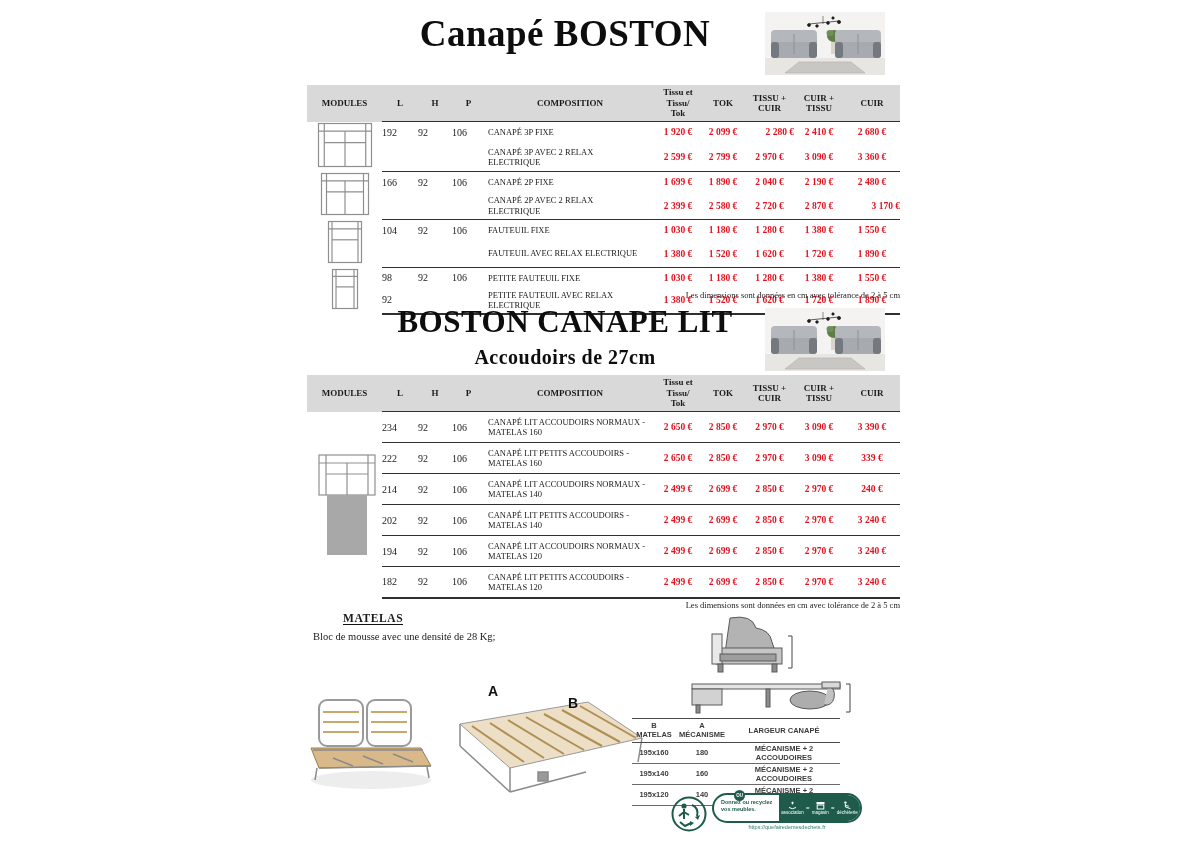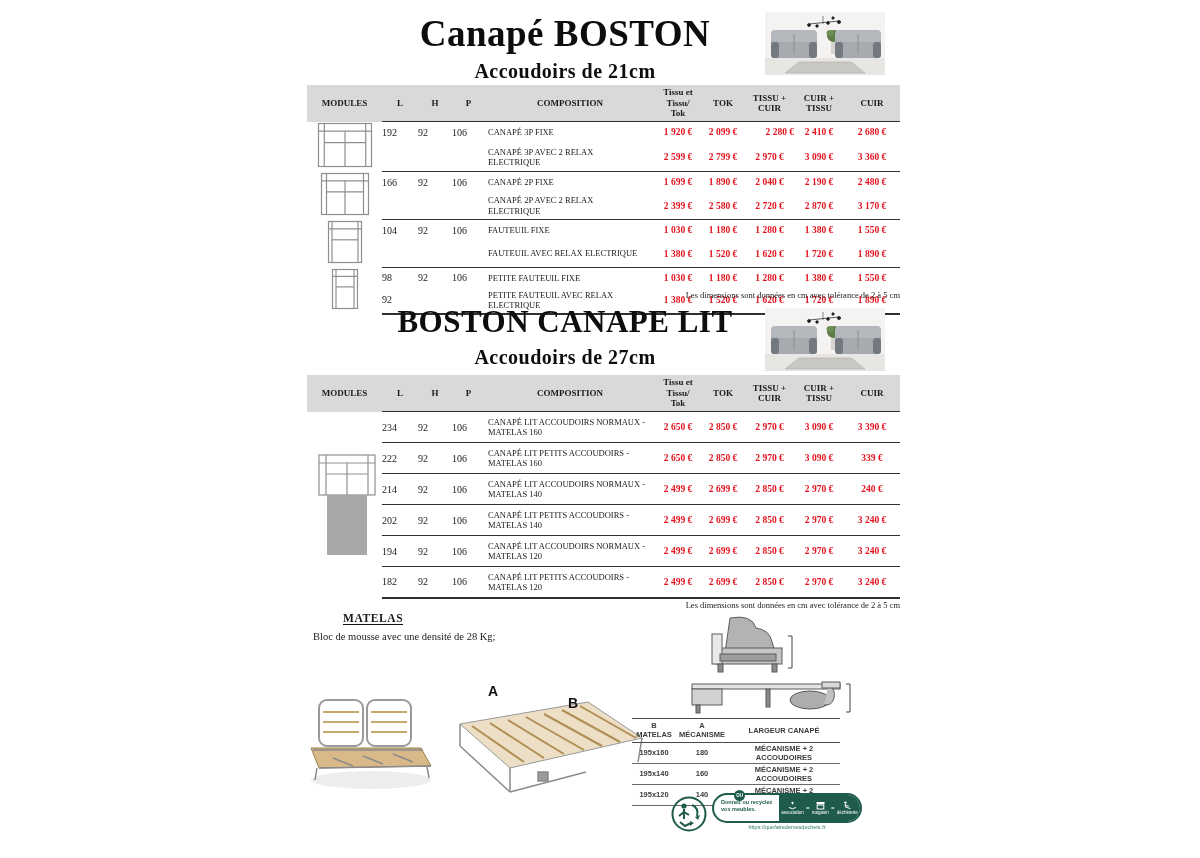--- a/index.html
+++ b/index.html
@@ -110,21 +110,20 @@
           <rect x="70" y="30" width="8" height="16" rx="3" fill="#74797f"></rect>
           <rect x="108" y="30" width="8" height="16" rx="3" fill="#74797f"></rect>
           <line x1="93" y1="22" x2="93" y2="42" stroke="#8b9095" stroke-width="1"></line>
         </g>
         <polygon points="34,50 86,50 100,61 20,61" fill="#c9c7c3" stroke="#b2b0ac" stroke-width="0.6"></polygon>
       </symbol>
     </defs>
   </svg>
 
   <div id="title1" class="sec-title">Canapé BOSTON</div>
-  <div id="subtitle1" class="sec-title">Accoudoirs de 21cm</div>
   <svg id="photo1" class="photo" viewBox="0 0 120 63">
       <use href="#sym-photo"></use>
     </svg>
 
   <table id="table1" class="ptable">
     <colgroup>
         <col style="width:75px">
         <col style="width:36px">
         <col style="width:34px">
         <col style="width:33px">
@@ -211,21 +210,21 @@
         <tr class="r2">
           <td class="dim"></td>
           <td class="dim"></td>
           <td class="dim"></td>
           <td class="comp">CANAPÉ 2P AVEC 2 RELAX
 ELECTRIQUE</td>
           <td class="price" style="color: rgb(227, 18, 30);">2 399 €</td>
           <td class="price" style="color: rgb(227, 18, 30);">2 580 €</td>
           <td class="price" style="color: rgb(227, 18, 30);">2 720 €</td>
           <td class="price" style="color: rgb(227, 18, 30);">2 870 €</td>
-          <td class="price" style="color: rgb(227, 18, 30);">3 170 €</td>
+          <td class="price" style="color: rgb(227, 18, 30); text-align: right;">3 170 €</td>
         </tr>
         <tr class="gf r1">
           <td class="mod" rowspan="2"><svg width="36" height="44" viewBox="0 0 36 44">
               <g fill="none" stroke="#8f8f8f" stroke-width="1.2">
                 <rect x="1.5" y="1.5" width="33" height="41"></rect>
                 <line x1="1.5" y1="8.8" x2="34.5" y2="8.8"></line>
                 <line x1="5" y1="1.5" x2="5" y2="42.5"></line>
                 <line x1="31" y1="1.5" x2="31" y2="42.5"></line>
                 <line x1="5" y1="19.8" x2="31" y2="19.8"></line>
               </g>

